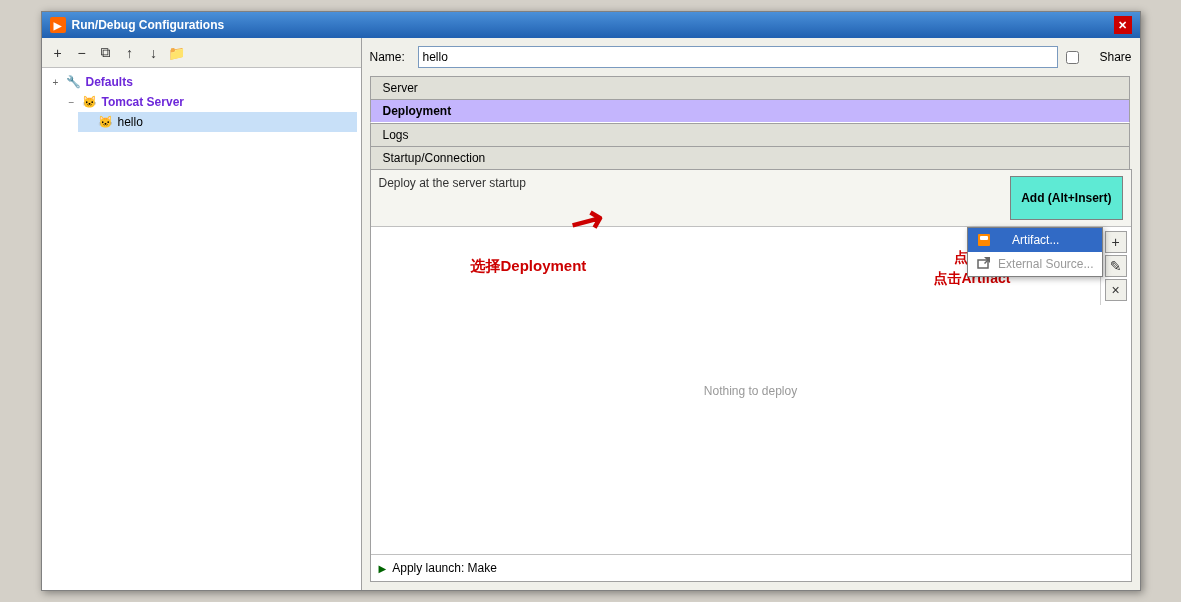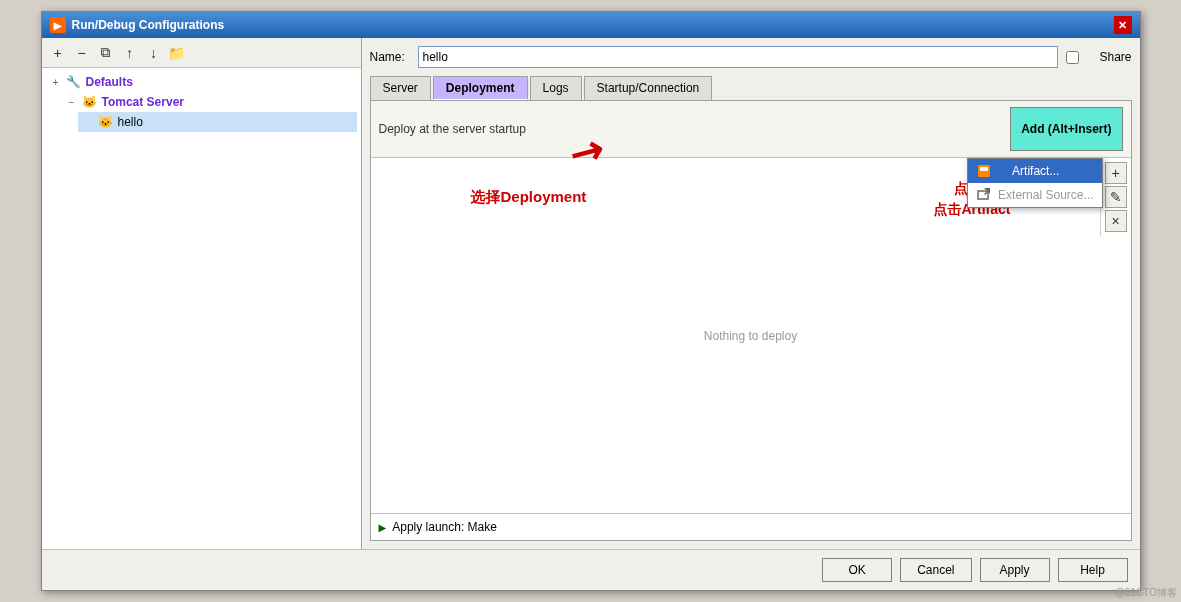--- a/index.html
+++ b/index.html
@@ -156,20 +156,21 @@
     .share-check {
       display: flex;
       align-items: center;
       gap: 20px;
       font-size: 12px;
     }
     .tabs-bar {
       display: flex;
       gap: 0;
       margin-bottom: 0;
+      flex-direction: column;
     }
     .tab {
       padding: 4px 12px;
       border: 1px solid #a0a0a0;
       border-bottom: none;
       background: #e0e0d8;
       cursor: pointer;
       font-size: 12px;
       color: #000;
       margin-right: 2px;
@@ -182,21 +183,20 @@
     .tab-content {
       flex: 1;
       background: #ffffff;
       border: 1px solid #a0a0a0;
       display: flex;
       flex-direction: column;
       position: relative;
     }
     .deploy-header {
       display: flex;
-      align-items: center;
       justify-content: space-between;
       padding: 6px 8px;
       border-bottom: 1px solid #c0c0c0;
       background: #f5f5f0;
     }
     .deploy-header-text { font-size: 12px; color: #333; }
     .add-btn {
       padding: 14px 10px;
       background: #5eead4;
       border: 1px solid #808080;
@@ -413,20 +413,13 @@
         </div>
 
         <div class="before-launch">
           <span class="before-launch-arrow">▶</span>
           <span>Apply launch: Make</span>
         </div>
       </div>
     </div>
   </div>
 
-  <div class="bottom-bar">
-    <button class="bottom-btn">OK</button>
-    <button class="bottom-btn">Cancel</button>
-    <button class="bottom-btn">Apply</button>
-    <button class="bottom-btn">Help</button>
-    <span class="watermark">@51CTO博客</span>
-  </div>
 </div>
 
 </body></html>

